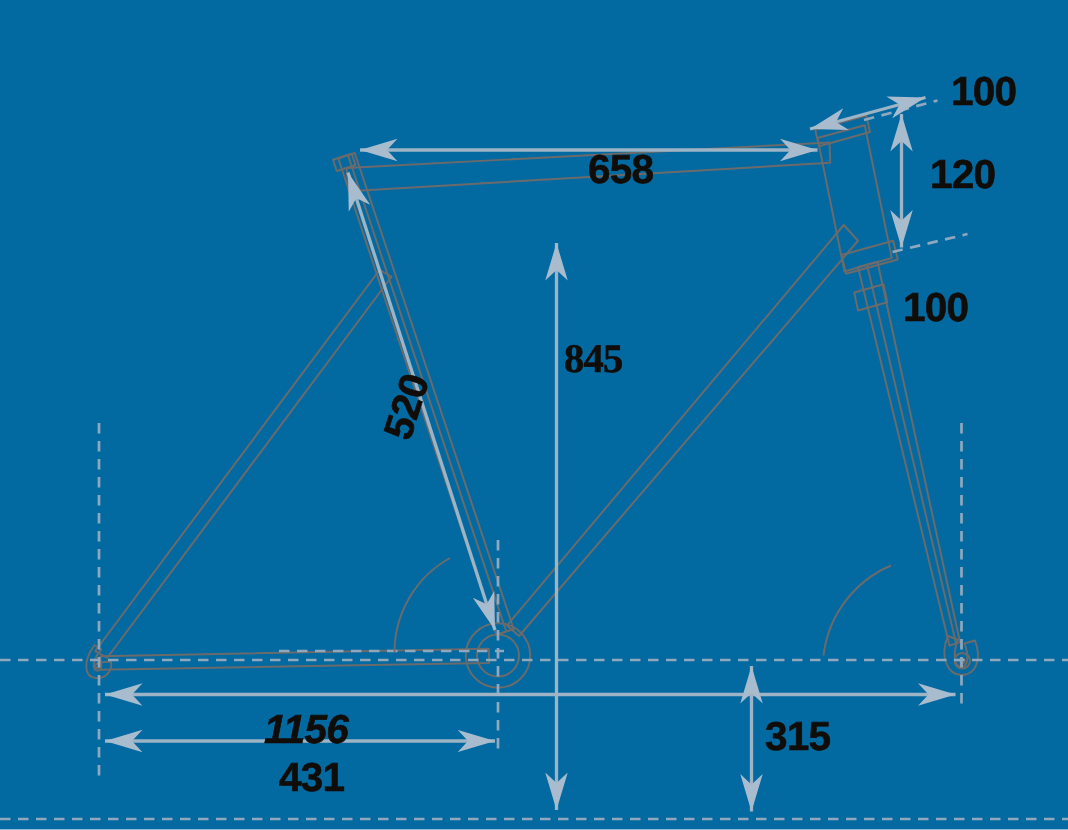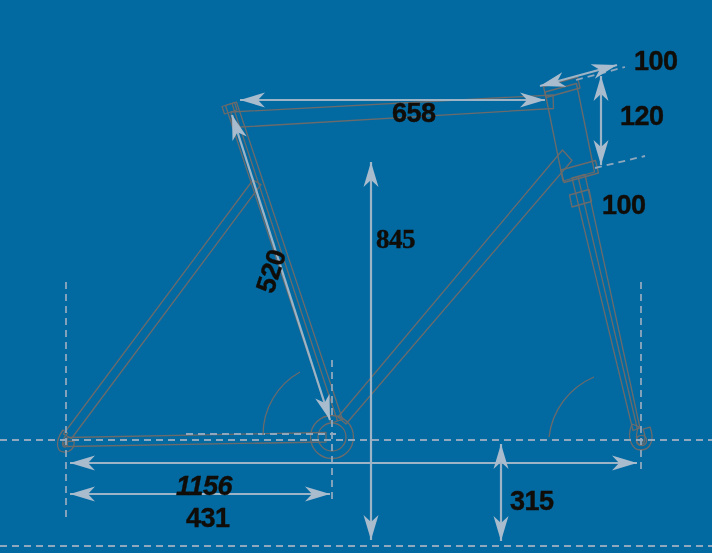--- a/index.html
+++ b/index.html
@@ -178,15 +178,15 @@
   <div class="dim-label size-lg" style="left:376px; top:226px;font-family:Liberation Serif, serif;">845</div>
 
   <div class="dim-label size-lg rot-seat" style="left:252px; top:288px;">520</div>
 
 
 
   <div class="dim-label size-lg" style="left:176px; top:473px;font-style:italic;">1156</div>
 
   <div class="dim-label size-lg" style="left:186px; top:505px;">431</div>
 
-  <div class="dim-label size-lg" style="left:510px; top:488px;">315</div>
+  <div class="dim-label size-lg" style="left:510px; top:478px;">315</div>
 
 </div>
 
 </body></html>

